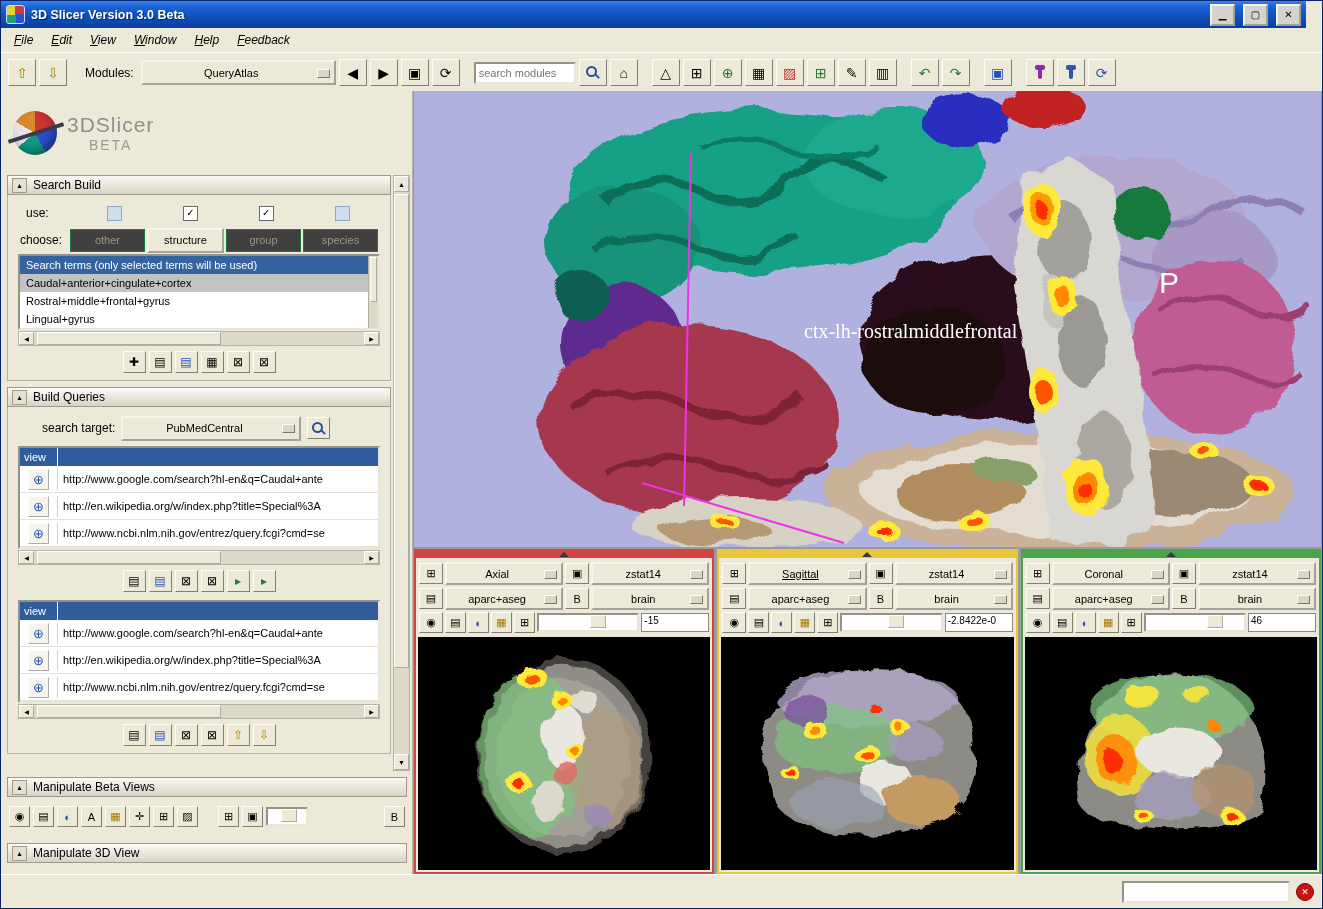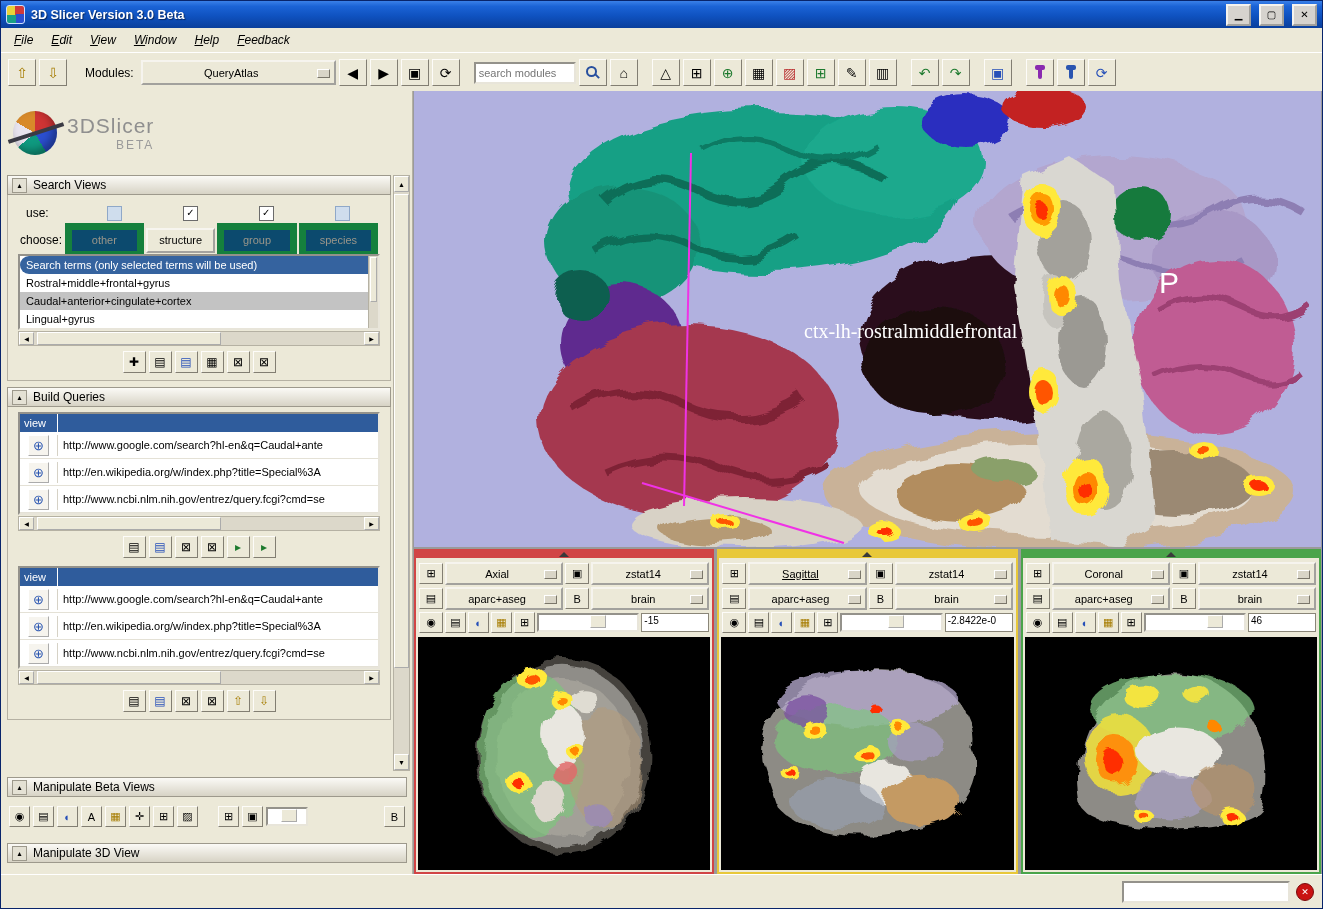--- a/index.html
+++ b/index.html
@@ -1,19 +1,19 @@
 <!DOCTYPE html>
 <html><head>
 <meta charset="utf-8">
 <style>
   html,body{margin:0;padding:0;background:#555;font-family:"Liberation Sans",sans-serif;}
   .window{position:relative;width:1323px;height:909px;background:#ece9d8;border:1px solid #08246b;box-sizing:border-box;overflow:hidden;font-size:12px;color:#000;}
 
   
-  .titlebar{position:absolute;left:0;top:0;right:0;height:27px;display:flex;align-items:center;gap:6px;padding:0 5px;
+  .titlebar{position:absolute;left:0;top:0;right:16px;height:27px;display:flex;align-items:center;gap:6px;padding:0 5px;
     background:linear-gradient(180deg,#3a80e8 0%,#1b63d6 20%,#0f52c0 55%,#0a3f9c 100%);color:#fff;}
   .app-icon{width:17px;height:17px;border-radius:3px;border:1px solid #cfe0ff;
     background:conic-gradient(#d03a3a 0 90deg,#2b4fd0 90deg 180deg,#19a085 180deg 270deg,#e8d23a 270deg);}
   .win-title{font-weight:bold;font-size:12.5px;text-shadow:1px 1px 1px #06275e;flex:1;}
   .win-btn{width:21px;height:18px;margin-left:2px;background:#d6d3ce;border:2px outset #f5f3ee;
     display:flex;align-items:center;justify-content:center;font-size:10px;color:#000;}
 
   
   .menubar{position:absolute;left:0;top:27px;right:0;height:24px;background:#ece9d8;display:flex;align-items:center;padding-left:4px;border-bottom:1px solid #d9d5c7;}
   .menu-item{padding:3px 9px;cursor:default;font-style:italic;}
@@ -35,45 +35,45 @@
   .pin::before{content:"";position:absolute;top:-2px;left:-3px;width:10px;height:5px;border-radius:2px;background:inherit;}
   .g-green{color:#1d7a2e;} .g-blue{color:#2750b8;} .g-red{color:#b33;} .g-yellow{color:#a67c00;}
 
   
   .left-panel{position:absolute;left:0;top:90px;width:411px;bottom:33px;background:#ece9d8;border-right:1px solid #b5b1a3;}
   .logo{height:84px;display:flex;align-items:center;gap:10px;padding-left:12px;}
   .logo-orb{width:44px;height:44px;border-radius:50%;position:relative;
     background:conic-gradient(#cf3434 0 70deg,#2b4fd0 70deg 150deg,#0f9a80 150deg 230deg,#e8e4ee 230deg 300deg,#d88a2a 300deg);box-shadow:inset -4px -4px 8px rgba(0,0,0,.35);}
   .logo-orb::after{content:"";position:absolute;left:-6px;top:20px;width:58px;height:4px;background:#3a3a44;transform:rotate(-18deg);}
   .logo-name{font-size:21px;color:#8f8f8f;letter-spacing:1px;}
-  .logo-beta{font-size:12px;color:#9a9a9a;text-align:right;letter-spacing:2px;}
+  .logo-beta{font-size:14px;color:#9a9a9a;text-align:center;letter-spacing:2px;}
   .scrollwrap{height:594px;overflow:hidden;}
   .vscroll{position:absolute;left:392px;top:84px;width:15px;height:594px;background:#dcd8ca;border:1px solid #b5b1a3;display:flex;flex-direction:column;}
   .vs-btn{height:14px;background:#ece9d8;border:1px outset #fff;font-size:7px;display:flex;align-items:center;justify-content:center;}
   .vs-track{flex:1;position:relative;}
   .vs-thumb{position:absolute;left:0;right:0;top:2px;height:84%;background:#ece9d8;border:1px outset #fff;}
 
   .section{margin:0 5px 0 6px;width:384px;box-sizing:border-box;}
   .sec-hdr{height:18px;background:linear-gradient(180deg,#fbfaf6,#d7d3c5);border:1px solid #9d998c;display:flex;align-items:center;gap:6px;padding:0 4px;font-size:12px;}
   .sec-arrow{width:13px;height:13px;background:#e4e1d4;border:1px solid #9d998c;font-size:8px;display:flex;align-items:center;justify-content:center;}
   .sec-body{border:1px solid #b5b1a3;border-top:none;padding:5px 10px 7px 10px;background:#ece9d8;}
 
   .use-row{display:flex;align-items:center;height:26px;}
   .use-lbl{width:52px;padding-left:8px;}
   .use-cell{width:78px;display:flex;justify-content:center;}
   .cb{width:13px;height:13px;border:1px solid #8fa8c8;background:#cfdded;font-size:10px;line-height:12px;text-align:center;color:#000;}
   .cb.checked{background:#fff;border:1px solid #6b6b6b;}
   .choose-row{display:flex;align-items:center;height:28px;}
   .choose-lbl{width:52px;padding-left:2px;}
   .choose-btn{width:76px;height:21px;margin-right:2px;display:flex;align-items:center;justify-content:center;font-size:11px;
-    background:#0c4a6e;border:7px solid #15803d;color:#9a968a;}
+    background:#404040;border:1px solid #15803d;color:#9a968a;}
   .choose-btn.active{background:#ece9d8;border:2px outset #f7f5ef;color:#000;}
 
   .listbox{border:2px inset #e8e5da;background:#fff;position:relative;}
-  .lb-hdr{background:#35639f;color:#fff;font-size:11px;padding:3px 6px;border-radius:9px;}
+  .lb-hdr{background:#35639f;color:#fff;font-size:11px;padding:3px 6px;}
   .lb-row{font-size:11px;padding:3px 6px;background:#fff;white-space:nowrap;overflow:hidden;}
   .lb-row.sel{background:#c3c3c3;}
   .lb-vtrack{position:absolute;right:0;top:0;bottom:0;width:9px;background:#dcd8ca;border-left:1px solid #b5b1a3;}
   .lb-vthumb{margin:1px;height:60%;background:#ece9d8;border:1px outset #fff;}
 
   .hscroll{height:13px;display:flex;margin-top:1px;background:#dcd8ca;border:1px solid #b5b1a3;}
   .sb-btn{width:13px;background:#ece9d8;border:1px outset #fff;font-size:6px;display:flex;align-items:center;justify-content:center;}
   .sb-track{flex:1;position:relative;}
   .sb-thumb{position:absolute;top:0;bottom:0;left:1%;width:55%;background:#ece9d8;border:1px outset #fff;}
 
@@ -192,21 +192,21 @@
         <div class="logo-name">3DSlicer</div>
         <div class="logo-beta">BETA</div>
       </div>
     </div>
 
     <div class="scrollwrap">
 
       <div class="section">
         <div class="sec-hdr">
           <span class="sec-arrow">▴</span>
-          <span>Search Views</span>
+          <span>Search Build</span>
         </div>
         <div class="sec-body">
           <div class="use-row">
             <span class="use-lbl">use:</span>
             <span class="use-cell">
                 <span class="cb"></span>
               </span>
             <span class="use-cell">
                 <span class="cb checked">✓</span>
               </span>
@@ -219,22 +219,22 @@
           </div>
           <div class="choose-row">
             <span class="choose-lbl">choose:</span>
             <span class="choose-btn">other</span>
             <span class="choose-btn active">structure</span>
             <span class="choose-btn">group</span>
             <span class="choose-btn">species</span>
           </div>
           <div class="listbox">
             <div class="lb-hdr">Search terms (only selected terms will be used)</div>
+            <div class="lb-row sel">Caudal+anterior+cingulate+cortex</div>
             <div class="lb-row">Rostral+middle+frontal+gyrus</div>
-            <div class="lb-row sel">Caudal+anterior+cingulate+cortex</div>
             <div class="lb-row">Lingual+gyrus</div>
             <div class="lb-vtrack">
                 <div class="lb-vthumb"></div>
               </div>
           </div>
           <div class="hscroll">
             <div class="sb-btn">◀</div>
             <div class="sb-track">
                 <div class="sb-thumb"></div>
               </div>
@@ -250,20 +250,30 @@
           </div>
         </div>
       </div>
 
       <div class="section" style="margin-top:6px;">
         <div class="sec-hdr">
           <span class="sec-arrow">▴</span>
           <span>Build Queries</span>
         </div>
         <div class="sec-body">
+          <div class="target-row">
+            <span style="padding-left:24px;">search target:</span>
+            <div class="ddm" style="width:150px;">
+              <span class="dd-txt" style="margin:0 auto;">PubMedCentral</span>
+              <span class="dd-notch"></span>
+            </div>
+            <div class="mini-btn">
+                <span class="mag"></span>
+              </div>
+          </div>
 
           <div class="rtable">
             <div class="rt-hdr">
               <span class="c1">view</span>
             </div>
             <div class="rt-row">
               <span class="c1">
                   <span class="globe-btn">⊕</span>
                 </span>
               <span class="c2">http://www.google.com/search?hl-en&amp;q=Caudal+ante</span>

